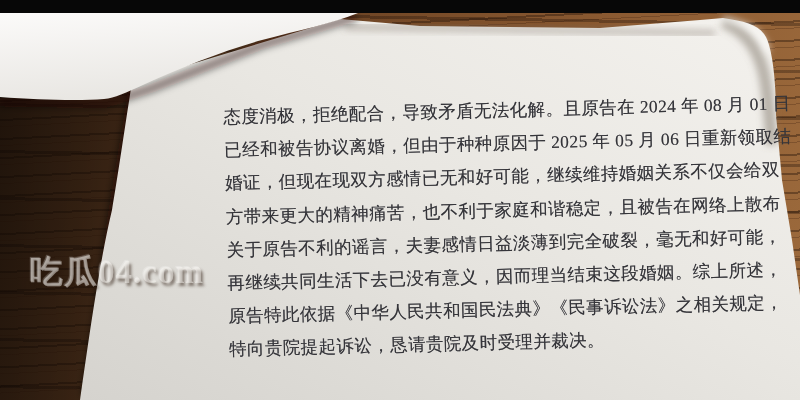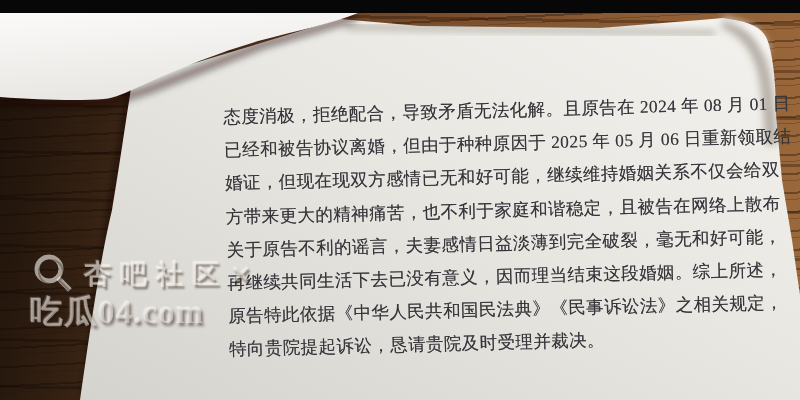--- a/index.html
+++ b/index.html
@@ -112,32 +112,18 @@
     <div class="doc-line">已经和被告协议离婚，但由于种种原因于 2025 年 05 月 06 日重新领取结</div>
     <div class="doc-line">婚证，但现在现双方感情已无和好可能，继续维持婚姻关系不仅会给双</div>
     <div class="doc-line">方带来更大的精神痛苦，也不利于家庭和谐稳定，且被告在网络上散布</div>
     <div class="doc-line">关于原告不利的谣言，夫妻感情日益淡薄到完全破裂，毫无和好可能，</div>
     <div class="doc-line">再继续共同生活下去已没有意义，因而理当结束这段婚姻。综上所述，</div>
     <div class="doc-line">原告特此依据《中华人民共和国民法典》《民事诉讼法》之相关规定，</div>
     <div class="doc-line">特向贵院提起诉讼，恳请贵院及时受理并裁决。</div>
   </div>
 
   <div class="watermark">
-    <div class="wm-row1">
-      <svg class="wm-magnifier" width="46" height="44" viewBox="0 0 46 44">
-        <g stroke="rgba(250,248,244,.60)" stroke-width="5" fill="none">
-          <circle cx="19" cy="17" r="12"></circle>
-          <line x1="28" y1="26" x2="40" y2="38"></line>
-        </g>
-        <g stroke="rgba(45,26,12,.35)" stroke-width="2" fill="none" transform="translate(2,3)">
-          <circle cx="19" cy="17" r="12"></circle>
-          <line x1="28" y1="26" x2="40" y2="38"></line>
-        </g>
-      </svg>
-      <span class="wm-community">杏吧社区</span>
-      <span class="wm-cross">✕</span>
-    </div>
     <div class="wm-site">吃瓜04.com</div>
   </div>
 
   <div class="letterbox"></div>
 
 </div>
 
 </body></html>

